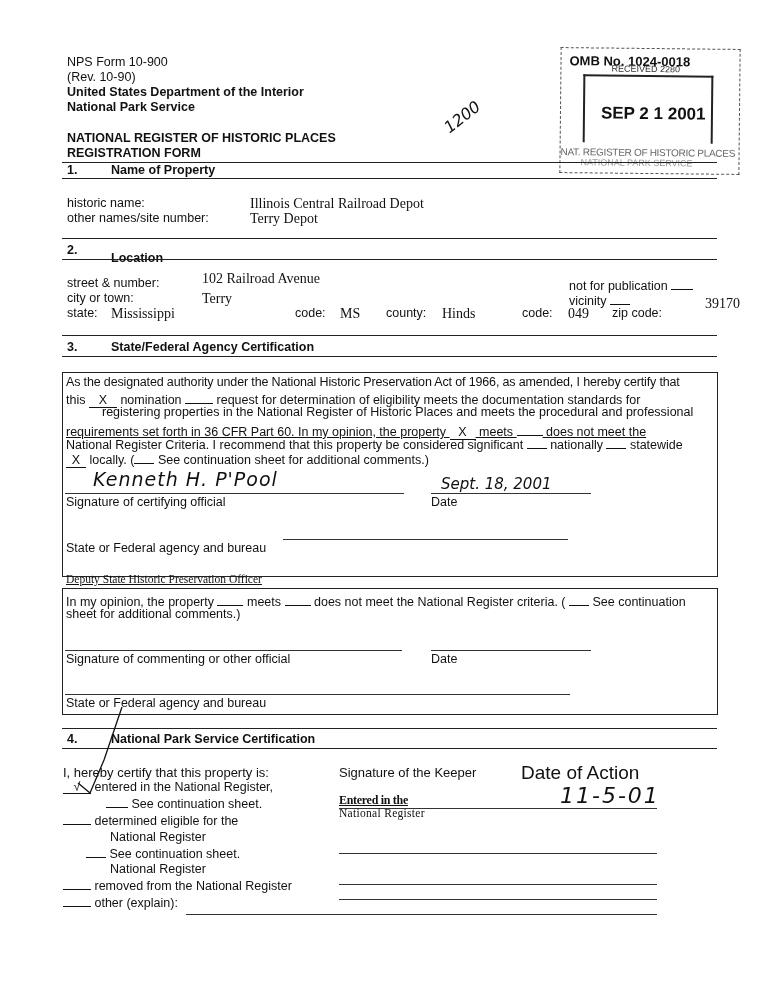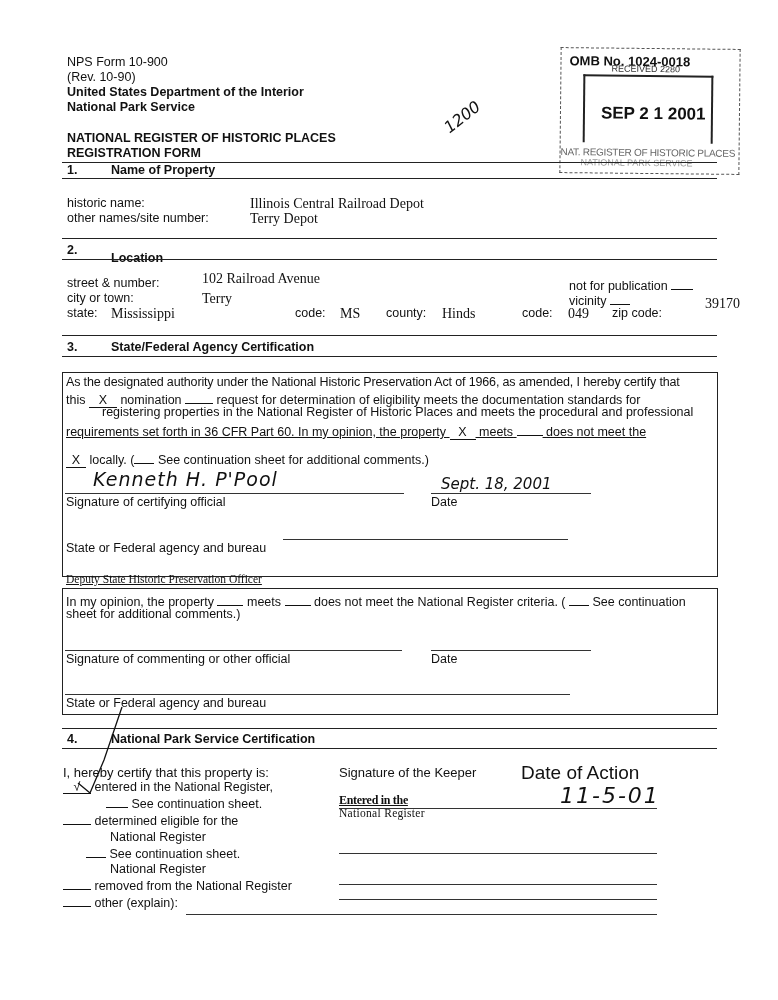--- a/index.html
+++ b/index.html
@@ -94,20 +94,27 @@
     <span>request for determination of eligibility meets the documentation standards for</span>
   </div>
   <div class="abs t12" style="left:3px;top:32px;white-space:nowrap;margin-left:36px;">registering properties in the National Register of Historic Places and meets the procedural and professional</div>
   <div class="abs t12" style="left:3px;top:49px;white-space:nowrap;text-decoration:underline;">
     <span>requirements set forth in 36 CFR Part 60.  In my opinion, the property</span>
     <span class="uline" style="min-width:26px;">X</span>
     <span>meets</span>
     <span class="uline" style="min-width:26px;"></span>
     <span>does not meet the</span>
   </div>
+  <div class="abs t12" style="left:3px;top:62px;white-space:nowrap;">
+    <span>National Register Criteria. I recommend that this  property be considered significant</span>
+    <span class="uline" style="min-width:20px;"></span>
+    <span>nationally</span>
+    <span class="uline" style="min-width:20px;"></span>
+    <span>statewide</span>
+  </div>
   <div class="abs hand" style="left:30px;top:95px;font-size:19px;white-space:nowrap;letter-spacing:1px;">Kenneth H. P'Pool</div>
 
   <div class="abs t12" style="left:3px;top:77px;white-space:nowrap;">
     <span class="uline" style="min-width:20px;">X</span>
     <span>locally.  (</span><span class="uline" style="min-width:20px;"></span>
     <span>See continuation sheet for additional comments.)</span>
   </div>
   <div class="hr2" style="left:2px;top:120px;width:339px;"></div>
   <div class="abs hand" style="left:378px;top:102px;font-size:15px;white-space:nowrap;">Sept. 18, 2001</div>
   <div class="hr2" style="left:368px;top:120px;width:160px;"></div>

